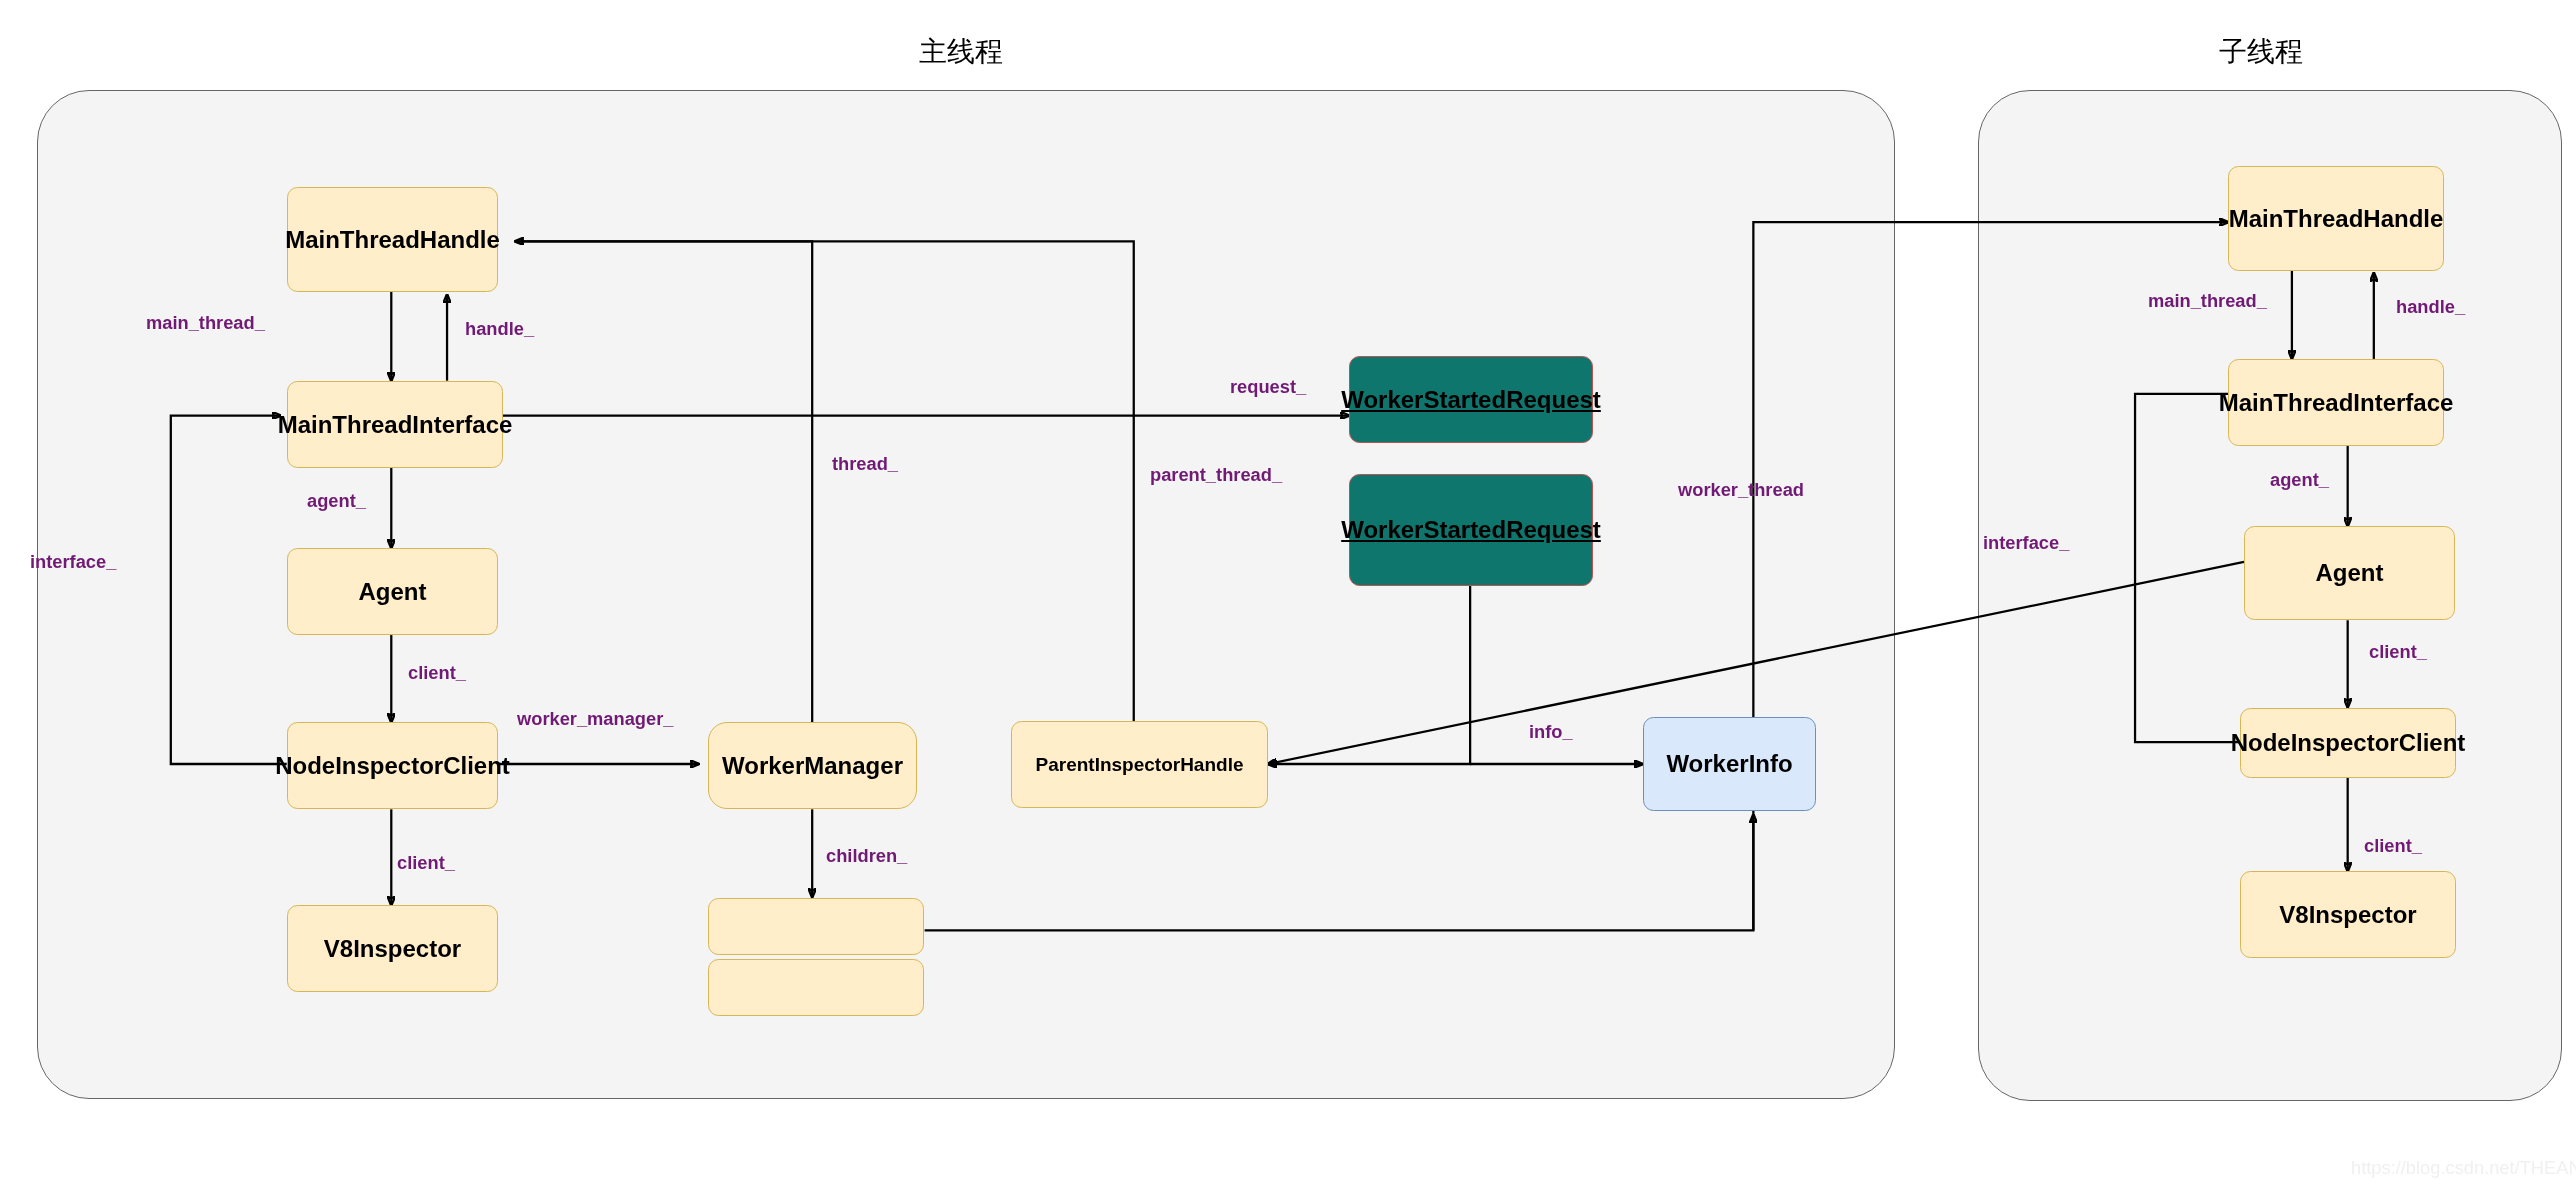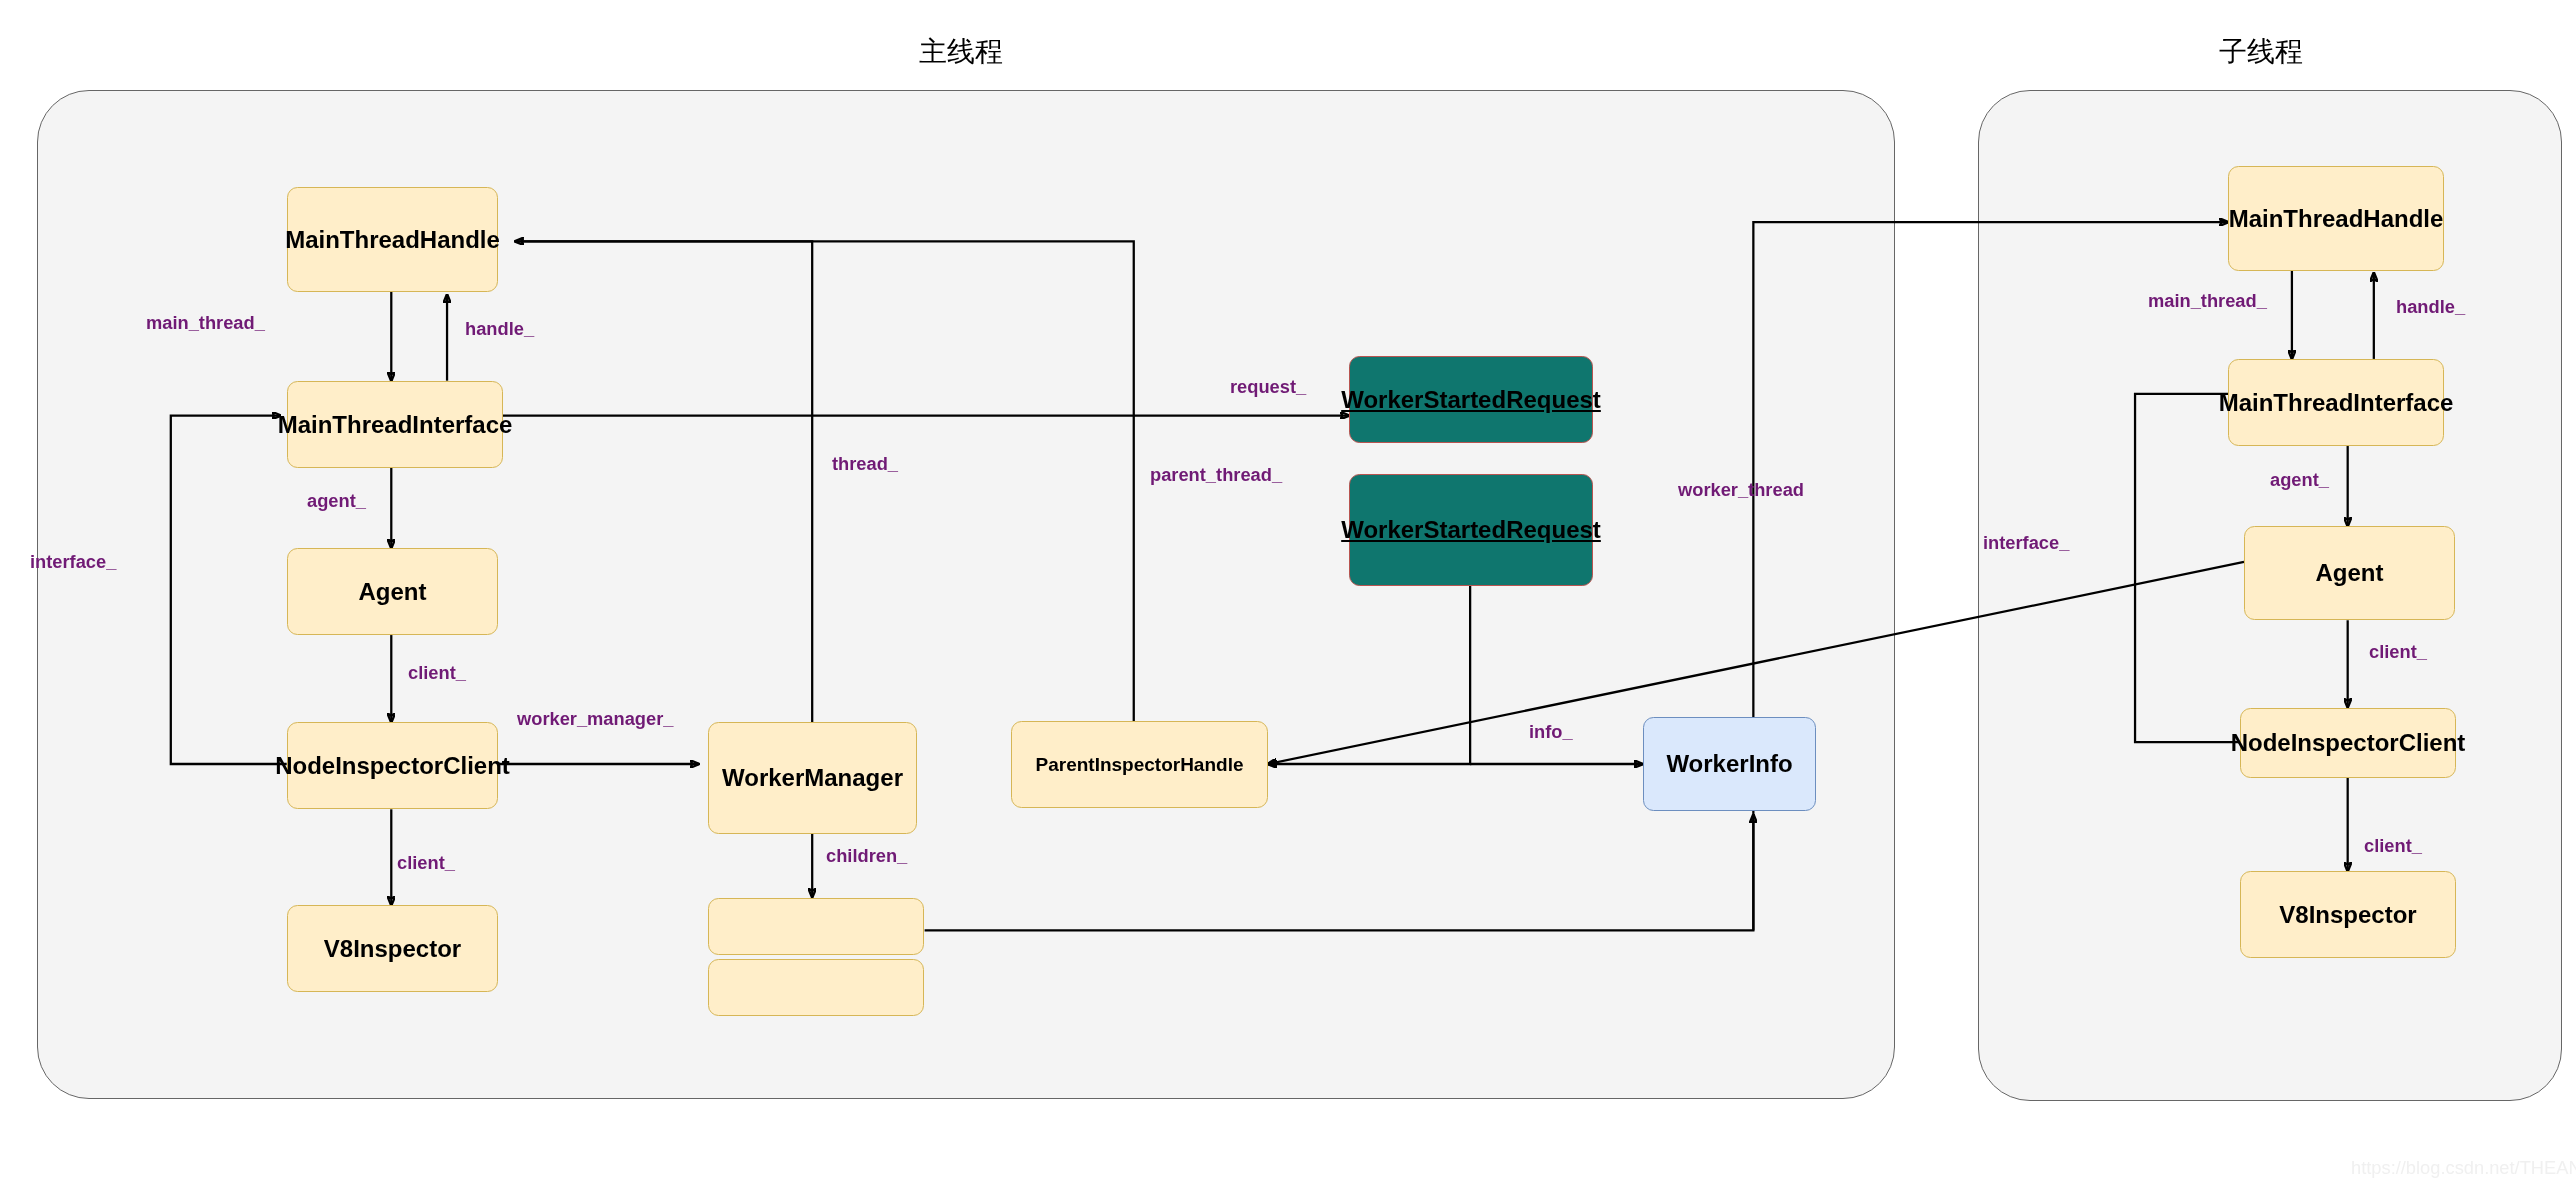--- a/index.html
+++ b/index.html
@@ -95,21 +95,21 @@
   <div class="node yellow" style="left:287px;top:187px;width:211px;height:105px;">MainThreadHandle</div>
 
   <div class="node yellow" style="left:287px;top:381px;width:216px;height:87px;">MainThreadInterface</div>
 
   <div class="node yellow" style="left:287px;top:548px;width:211px;height:87px;">Agent</div>
 
   <div class="node yellow" style="left:287px;top:722px;width:211px;height:87px;">NodeInspectorClient</div>
 
   <div class="node yellow" style="left:287px;top:905px;width:211px;height:87px;">V8Inspector</div>
 
-  <div class="node yellow" style="left:708px;top:722px;width:209px;height:112px;">WorkerManager</div>
+  <div class="node yellow" style="left:708px;top:722px;width:209px;height:87px;border-radius:19px;">WorkerManager</div>
 
   <div class="node yellow" style="left:708px;top:898px;width:216px;height:57px;"></div>
 
   <div class="node yellow" style="left:708px;top:959px;width:216px;height:57px;"></div>
 
   <div class="node yellow" style="left:1011px;top:721px;width:257px;height:87px;font-size:19px;">ParentInspectorHandle</div>
 
   <div class="node blue" style="left:1643px;top:717px;width:173px;height:94px;">WorkerInfo</div>
 
   <div class="node red" style="left:1349px;top:356px;width:244px;height:87px;">WorkerStartedRequest</div>

